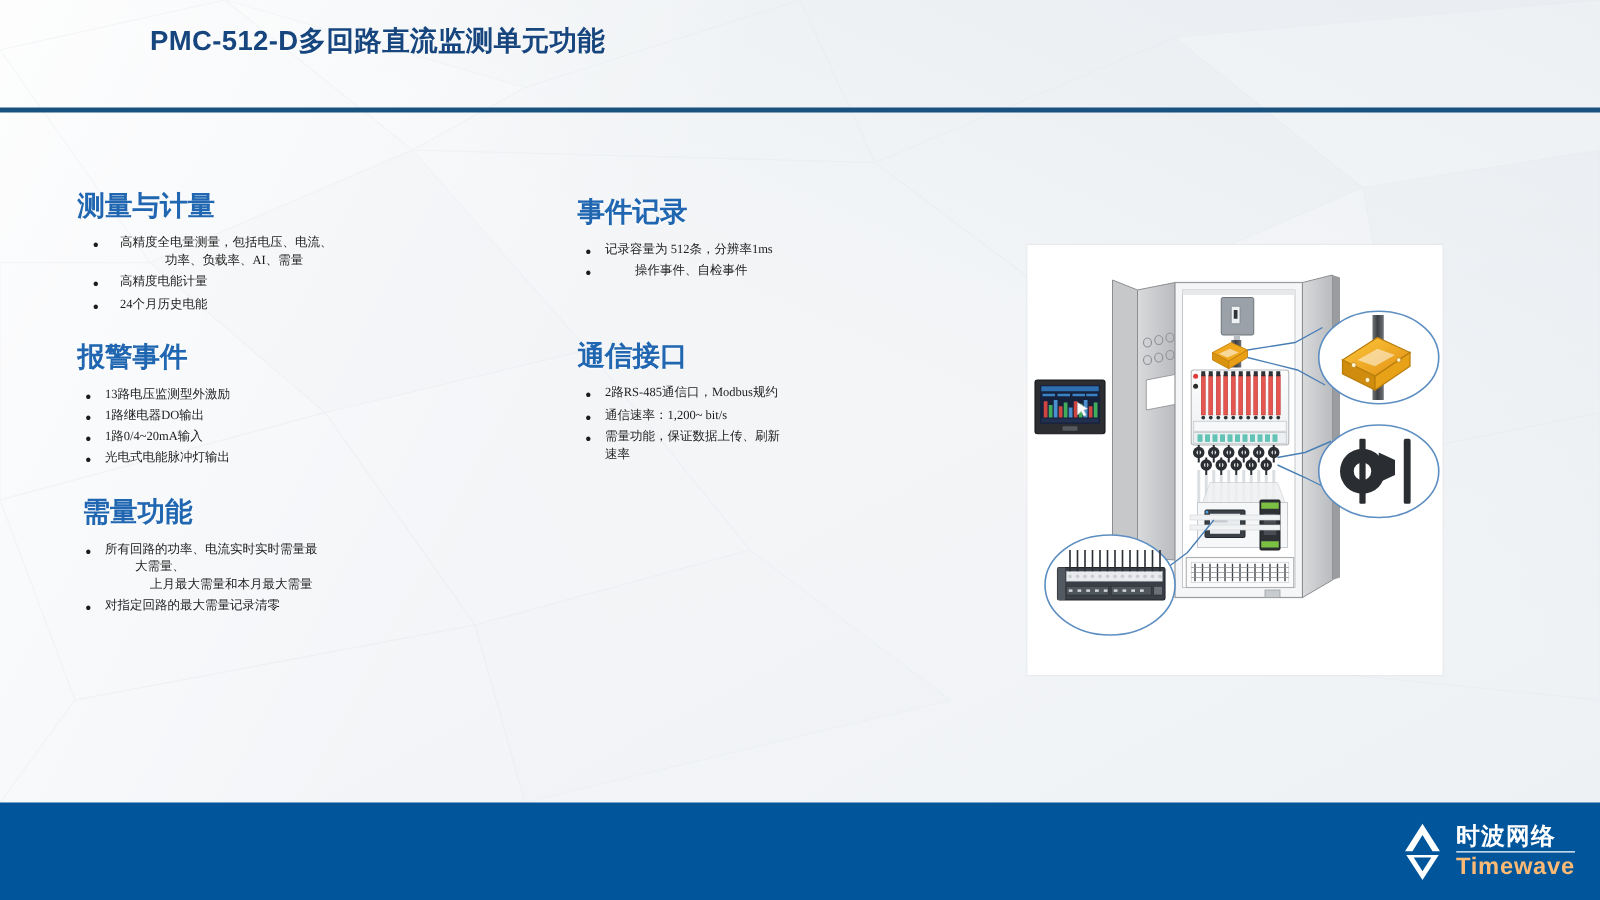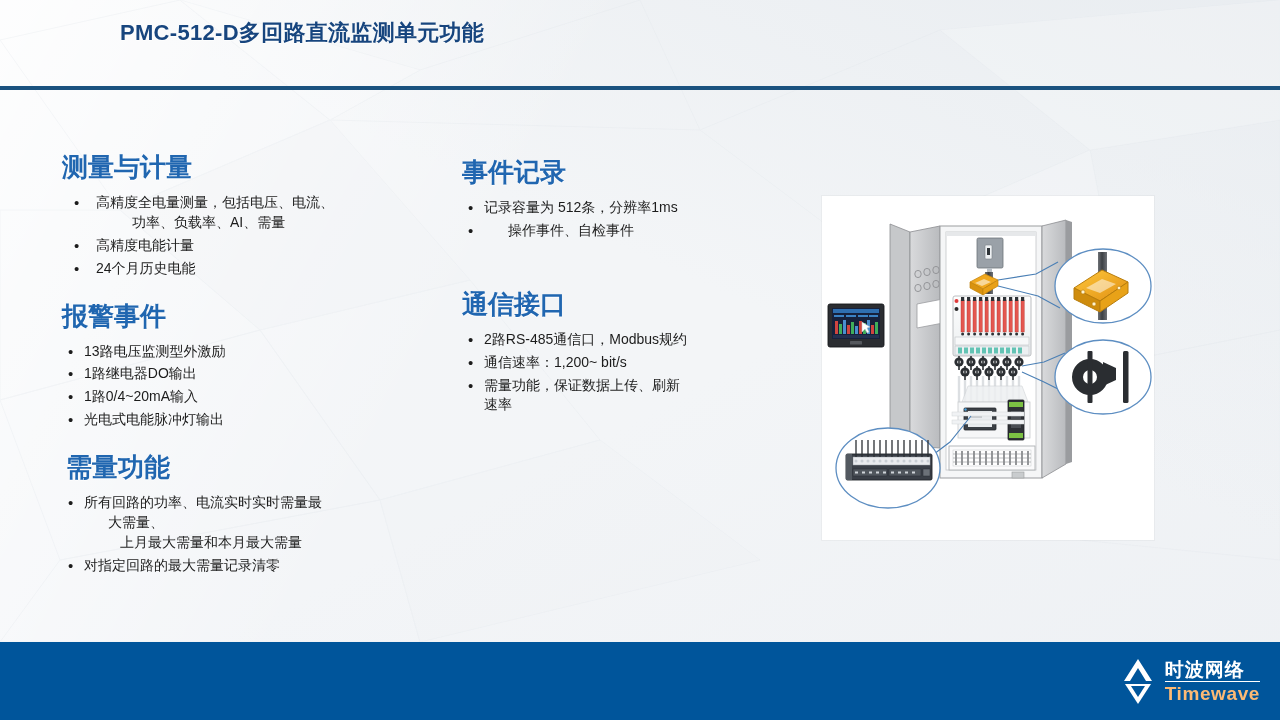--- a/index.html
+++ b/index.html
@@ -74,37 +74,37 @@
     position: absolute;
     left: 462px;
     top: 155px;
     width: 340px;
   }
 
   .sec-head {
     color: #2066b0;
     font-family: Liberation Serif, serif;
     font-weight: bold;
-    font-size: 26px;
+    font-size: 22px;
     margin: 0 0 8px 0;
     text-shadow: 0 1px 0 rgba(255,255,255,0.8);
   }
   .sec-head.indented { margin-left: 4px; }
 
   ul.bullets {
     list-style: none;
     margin: 0 0 20px 0;
     padding: 0;
   }
   ul.bullets li {
     position: relative;
     padding-left: 22px;
     margin-bottom: 3px;
-    font-family: Liberation Sans, sans-serif;
-    font-size: 14px;
+    font-family: Liberation Serif, serif;
+    font-size: 10px;
     line-height: 1.42;
     color: #1c1c1c;
   }
   ul.bullets li::before {
     content: "\2022";
     position: absolute;
     left: 6px;
     top: -1px;
     font-size: 15px;
     color: #1c1c1c;

